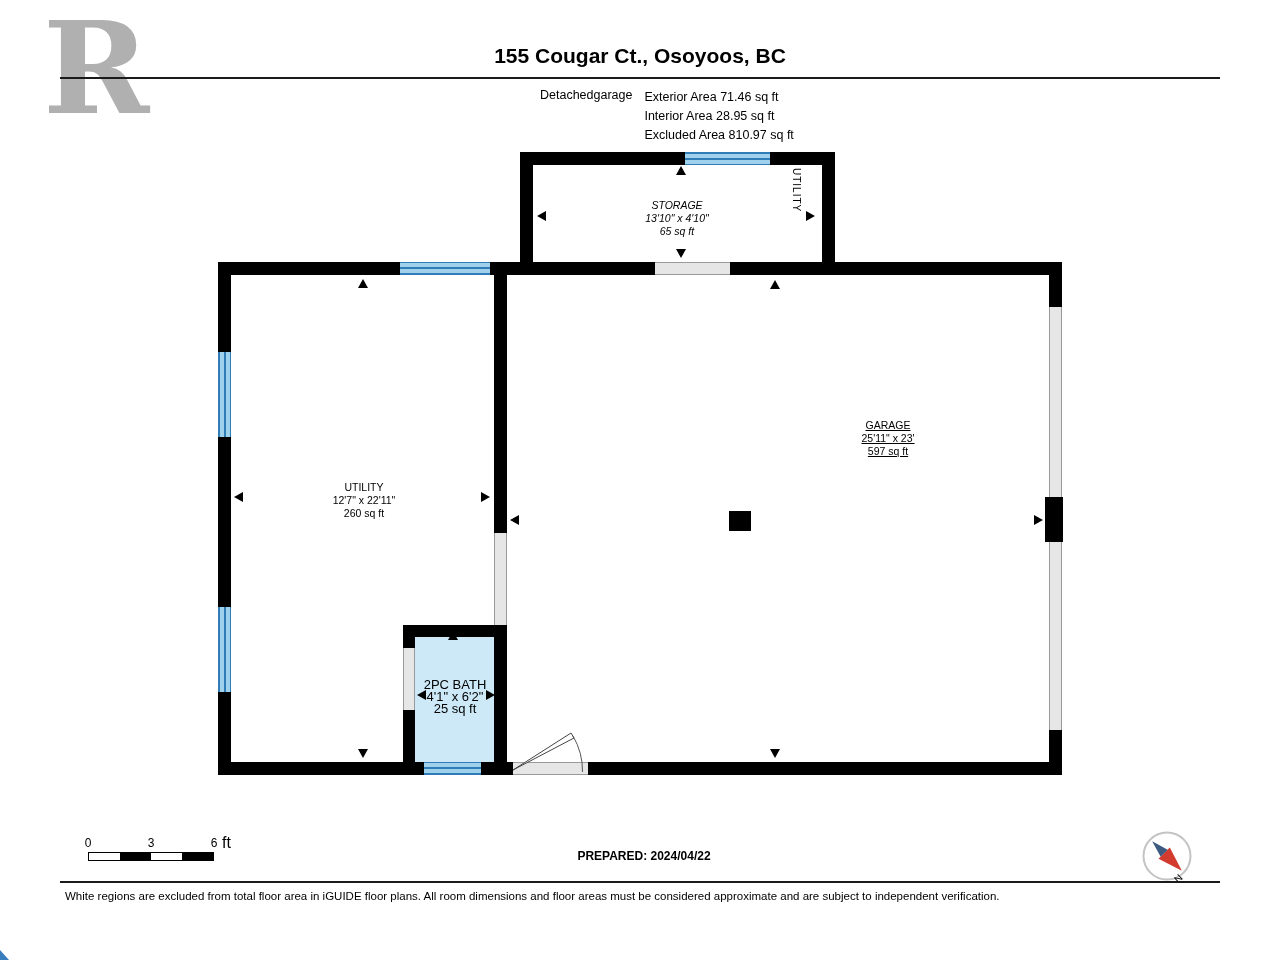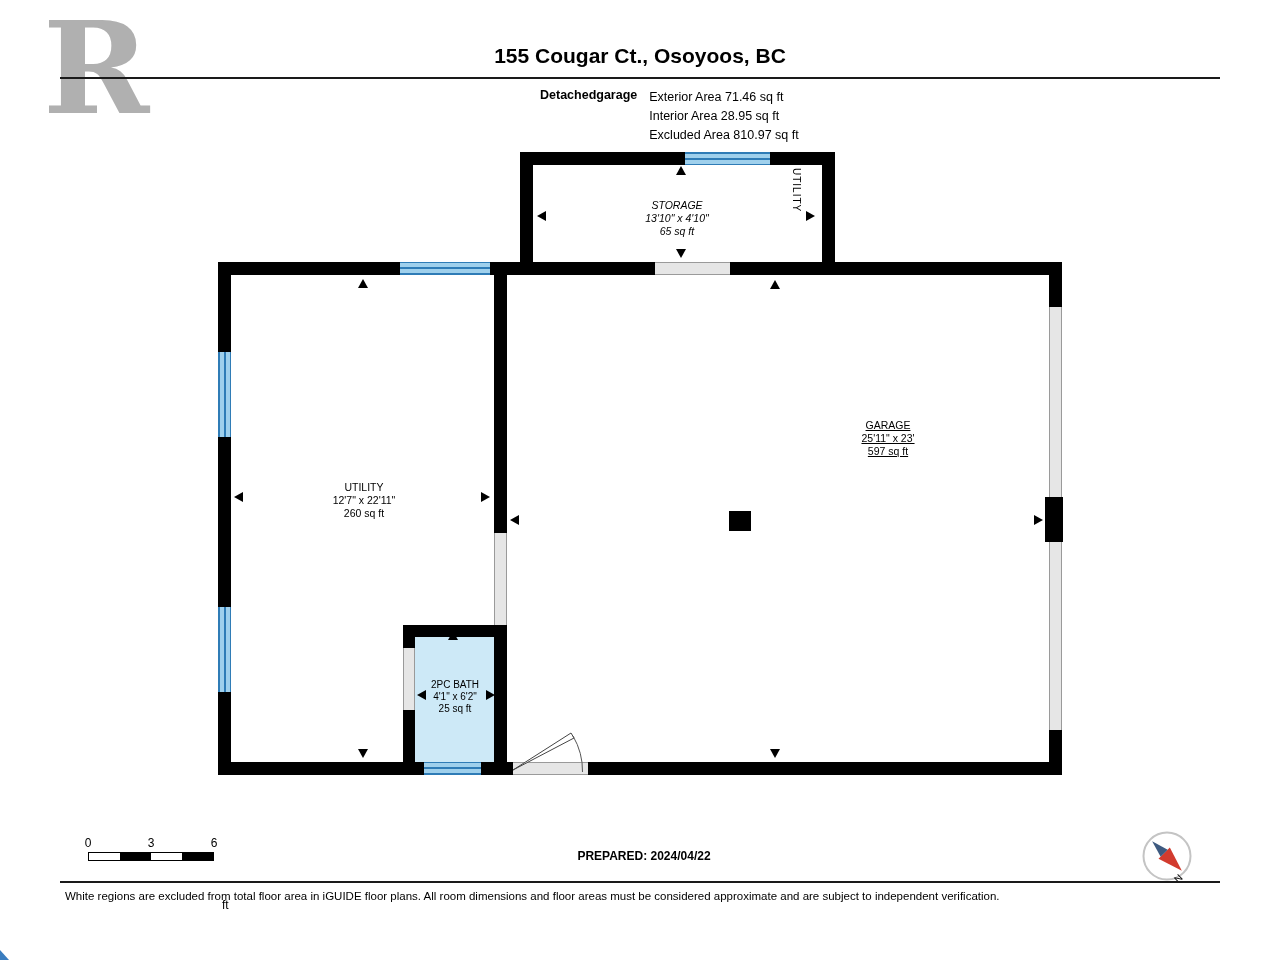--- a/index.html
+++ b/index.html
@@ -9,49 +9,49 @@
 
   
   .logo { position:absolute; left:35px; top:4px; width:160px; color:#b0b0b0; }
   .logo-r { font-family:"DejaVu Serif", serif; font-weight:bold; font-size:128px; line-height:128px; color:#b0b0b0; padding-left:8px; }
   .logo-text { font-size:26px; letter-spacing:1px; color:#b0b0b0; margin-top:2px; }
   .page-title { position:absolute; left:0; top:44px; width:1280px; text-align:center; font-size:21px; font-weight:bold; }
   .rule { position:absolute; left:60px; width:1160px; height:2px; background:#1a1a1a; }
   .rule.top { top:77px; }
   .rule.bottom { top:881px; }
   .stats { position:absolute; left:540px; top:88px; display:flex; gap:12px; font-size:12.5px; }
-  .stats-label { font-weight:bold; }
+  .stats-label { font-weight:normal; }
   .stats-lines div { line-height:19px; }
 
   
   .wall { position:absolute; background:#000; }
   .fill-bath { position:absolute; background:#cde9f7; }
   .window-h { position:absolute;
     background:linear-gradient(to bottom,#2f7cb6 0px,#2f7cb6 1.5px,#9fd0ec 1.5px,#9fd0ec 5.5px,#2f7cb6 5.5px,#2f7cb6 7.5px,#9fd0ec 7.5px,#9fd0ec 11.5px,#2f7cb6 11.5px,#2f7cb6 13px); }
   .window-v { position:absolute;
     background:linear-gradient(to right,#2f7cb6 0px,#2f7cb6 1.5px,#9fd0ec 1.5px,#9fd0ec 5.5px,#2f7cb6 5.5px,#2f7cb6 7.5px,#9fd0ec 7.5px,#9fd0ec 11.5px,#2f7cb6 11.5px,#2f7cb6 13px); }
   .door-h { position:absolute; background:#e6e6e6; border-top:1px solid #9a9a9a; border-bottom:1px solid #9a9a9a; }
   .door-v { position:absolute; background:#e6e6e6; border-left:1px solid #9a9a9a; border-right:1px solid #9a9a9a; }
 
   .room-label { position:absolute; text-align:center; font-size:10.5px; line-height:13px; }
-  .room-label.small { font-size:10px; line-height:12px; }
+  .room-label.small { font-size:13px; line-height:12px; }
   .utility-label { position:absolute; writing-mode:vertical-rl; font-size:10px; letter-spacing:1px; }
 
   .arrow { position:absolute; width:0; height:0; }
   .arrow.up    { border-left:5px solid transparent; border-right:5px solid transparent; border-bottom:9px solid #000; }
   .arrow.down  { border-left:5px solid transparent; border-right:5px solid transparent; border-top:9px solid #000; }
   .arrow.left  { border-top:5px solid transparent; border-bottom:5px solid transparent; border-right:9px solid #000; }
   .arrow.right { border-top:5px solid transparent; border-bottom:5px solid transparent; border-left:9px solid #000; }
 
   
   .scale-tick { position:absolute; top:836px; font-size:12px; transform:translateX(-50%); }
   .scale-bar { position:absolute; left:88px; top:852px; width:126px; height:9px; border:1px solid #000; display:flex; }
   .scale-bar div { flex:1; }
   .scale-bar .b { background:#000; } .scale-bar .w { background:#fff; }
-  .scale-unit { position:absolute; left:222px; top:898px; font-size:12px; }
+  .scale-unit { position:absolute; left:222px; top:834px; font-size:16px; }
   .prepared { position:absolute; left:4px; top:849px; width:1280px; text-align:center; font-size:12px; font-weight:bold; }
   .compass { position:absolute; left:1141px; top:830px; width:52px; height:52px; }
   .disclaimer { position:absolute; left:65px; top:890px; width:1150px; font-size:11.5px; }
   .corner-mark { position:absolute; left:0; top:950px; width:0; height:0; border-bottom:10px solid #3a7dbf; border-right:9px solid transparent; }
   .door-arc { position:absolute; left:500px; top:720px; }
 </style>
 </head>
 <body>
 
 <div class="page">

